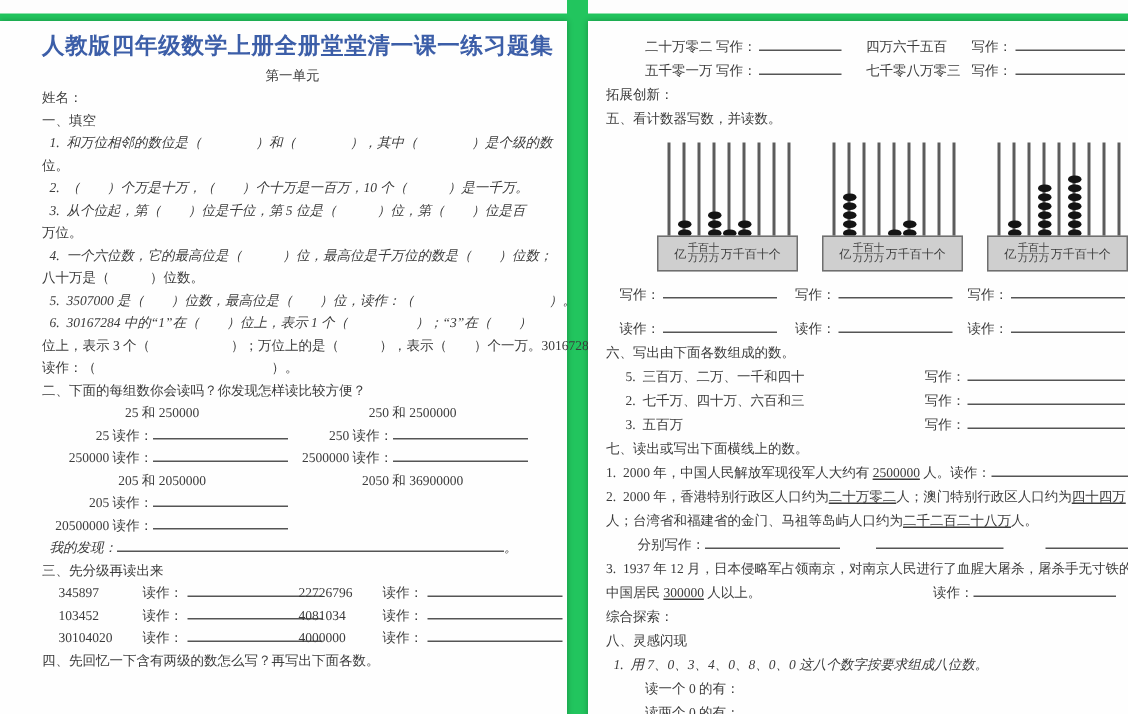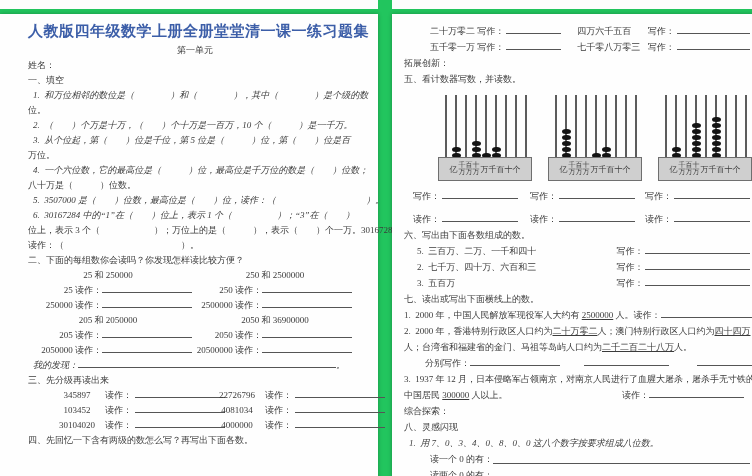--- a/index.html
+++ b/index.html
@@ -29,21 +29,21 @@
 
   .line { margin: 0; height: 15px; line-height: 15px; font-size: 9px; white-space: pre; }
   .page-right .line { height: 16px; line-height: 16px; }
   .qnum { padding-left: 5px; font-style: italic; }
 
   .cols { display: flex; }
   .col  { width: 160px; }
   .col2 { width: 174px; }
   .center { text-align: center; }
   .cell .rlbl { display: inline-block; width: 74px; text-align: right; }
-  .num   { display: inline-block; width: 56px; margin-left: 21px; text-align: center; }
+  .num   { display: inline-block; width: 56px; margin-left: 11px; }
   .dulbl { display: inline-block; margin-right: 3px; }
 
   .blank { display: inline-block; border-bottom: 1px solid #555; height: 9px; }
   .w72{width:72px}.w78{width:76px}.w85{width:85px}.w90{width:90px}.w92{width:90px}
   .w95{width:95px}.w96{width:96px}.w105{width:108px}.w262{width:258px}
   .grow { flex: 1; max-width: 300px; }
   .ml21{margin-left:21px}.ml24{margin-left:24px}.ml28{margin-left:28px}
 
   .flexline { display: flex; align-items: baseline; }
   .du-right { margin-left: auto; margin-right: 6px; }
@@ -70,21 +70,21 @@
 
   .arow { display: flex; margin-top: 7px; }
   .page-right .arow { height: 16px; line-height: 16px; font-size: 9px; white-space: pre; }
   .acell { display: inline-flex; align-items: baseline; }
   .acell:nth-child(1){ margin-left: 9px; width: 112px; }
   .acell:nth-child(2){ margin-left: 12px; width: 112px; }
   .acell:nth-child(3){ margin-left: 10px; }
 
   .s6row { display: flex; align-items: baseline; }
   .s6t { display: inline-block; margin-left: 13px; width: 206px; }
-  .s8row { display: flex; align-items: center; }
+  .s8row { display: flex; align-items: flex-start; flex-direction: column; }
   .s8row > span:first-child { margin-left: 26px; }
 </style>
 </head>
 <body>
 
 <div class="canvas">
   <div class="prev prev-left"></div>
   <div class="prev prev-right"></div>
 
   <div class="page page-left">
@@ -106,22 +106,22 @@
         <p class="line">位上，表示 3 个（　　　　　　）；万位上的是（　　　），表示（　　）个一万。30167284</p>
         <p class="line">读作：（　　　　　　　　　　　　　）。</p>
       </div>
 
     <p class="line">二、下面的每组数你会读吗？你发现怎样读比较方便？</p>
     <div>
         <div class="line cols"><span class="col center">25 和 250000</span><span class="col2 center">250 和 2500000</span></div>
         <div class="line cols"><span class="col cell"><span class="rlbl">25 读作：</span><span class="blank w92"></span></span><span class="col2 cell"><span class="rlbl">250 读作：</span><span class="blank w92"></span></span></div>
         <div class="line cols"><span class="col cell"><span class="rlbl">250000 读作：</span><span class="blank w92"></span></span><span class="col2 cell"><span class="rlbl">2500000 读作：</span><span class="blank w92"></span></span></div>
         <div class="line cols"><span class="col center">205 和 2050000</span><span class="col2 center">2050 和 36900000</span></div>
-        <div class="line cols"><span class="col cell"><span class="rlbl">205 读作：</span><span class="blank w92"></span></span><span class="col2 cell"><span class="rlbl">2050 读作：</span><span class="blank w92"></span></span></div>
-        <div class="line cols"><span class="col cell"><span class="rlbl">2050000 读作：</span><span class="blank w92"></span></span><span class="col2 cell"><span class="rlbl">20500000 读作：</span><span class="blank w92"></span></span></div>
+        <div class="line cols"><span class="col cell"><span class="rlbl">205 读作：</span><span class="blank w92"></span></span></div>
+        <div class="line cols"><span class="col2 cell"><span class="rlbl">20500000 读作：</span><span class="blank w92"></span></span></div>
       </div>
 
     <p class="line qnum"><span>我的发现：</span><span class="blank w262"></span><span>。</span></p>
 
     <p class="line">三、先分级再读出来</p>
     <div>
         <div class="line cols"><span class="col cell"><span class="num">345897</span><span class="dulbl">读作：</span><span class="blank w92"></span></span><span class="col2 cell"><span class="num">22726796</span><span class="dulbl">读作：</span><span class="blank w92"></span></span></div>
         <div class="line cols"><span class="col cell"><span class="num">103452</span><span class="dulbl">读作：</span><span class="blank w92"></span></span><span class="col2 cell"><span class="num">4081034</span><span class="dulbl">读作：</span><span class="blank w92"></span></span></div>
         <div class="line cols"><span class="col cell"><span class="num">30104020</span><span class="dulbl">读作：</span><span class="blank w92"></span></span><span class="col2 cell"><span class="num">4000000</span><span class="dulbl">读作：</span><span class="blank w92"></span></span></div>
       </div>

